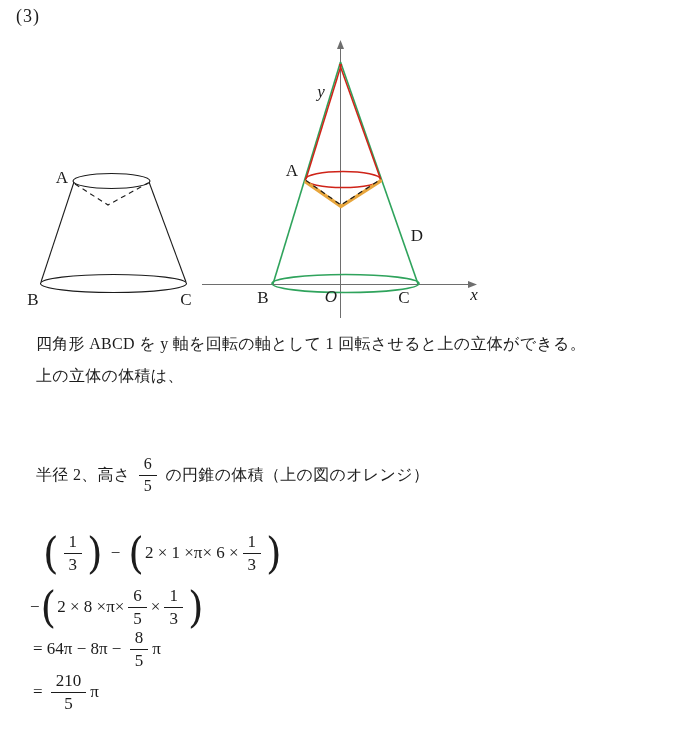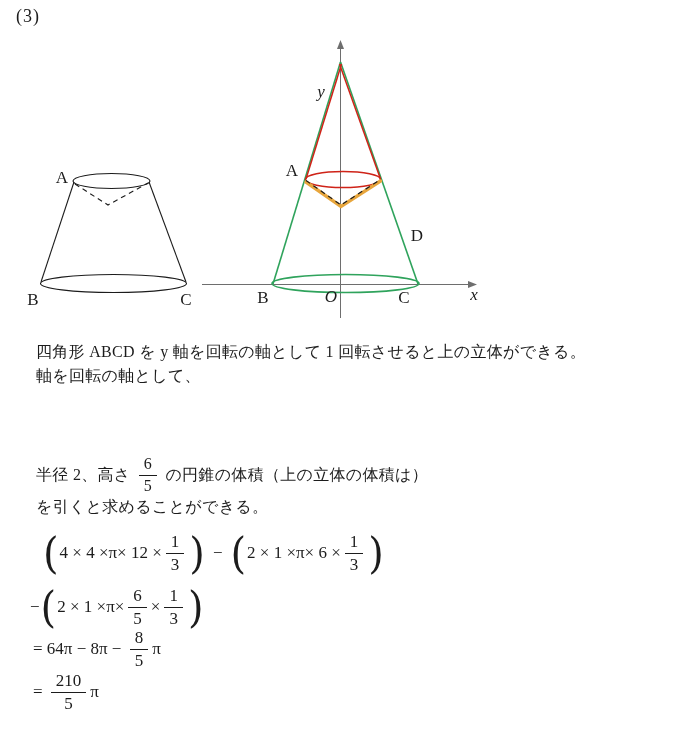--- a/index.html
+++ b/index.html
@@ -64,56 +64,54 @@
       <text x="292" y="176" text-anchor="middle" class="lab">A</text>
       <text x="263" y="303" text-anchor="middle" class="lab">B</text>
       <text x="404" y="303" text-anchor="middle" class="lab">C</text>
       <text x="417" y="241" text-anchor="middle" class="lab">D</text>
       <text x="331" y="302" text-anchor="middle" class="lab ital">O</text>
       <text x="474" y="300" text-anchor="middle" class="lab ital">x</text>
       <text x="321" y="97" text-anchor="middle" class="lab ital">y</text>
     </g>
   </svg>
 
-  <div class="tline" style="top:342px">四角形 ABCD を y 軸を回転の軸として 1 回転させると上の立体ができる。</div>
-  <div class="tline" style="top:366px">軸を回転の軸として、</div>
+  <div class="tline" style="top:334px">四角形 ABCD を y 軸を回転の軸として 1 回転させると上の立体ができる。</div>
+  <div class="tline" style="top:366px">上の立体の体積は、</div>
 
   <div class="tline fracline" style="top:453px;height:44px">
     <span class="mtok">半径 2、高さ </span>
     <span class="frac">
       <span class="num">6</span>
       <span class="den">5</span>
     </span>
-    <span class="mtok"> の円錐の体積（上の立体の体積は）</span>
+    <span class="mtok"> の円錐の体積（上の図のオレンジ）</span>
   </div>
 
-  <div class="tline" style="top:497px">を引くと求めることができる。</div>
 
   <div class="eqrow" style="top:529px;left:42px;height:48px">
     <span class="bp">(</span>
-    <span class="mtok">4 × 4 ×π× 12 ×</span>
     <span class="frac">
       <span class="num">1</span>
       <span class="den">3</span>
     </span>
     <span class="bp">)</span>
     <span class="mtok mid">−</span>
     <span class="bp">(</span>
     <span class="mtok">2 × 1 ×π× 6 ×</span>
     <span class="frac">
       <span class="num">1</span>
       <span class="den">3</span>
     </span>
     <span class="bp">)</span>
   </div>
 
   <div class="eqrow" style="top:583px;left:30px;height:48px">
     <span class="mtok">−</span>
     <span class="bp">(</span>
-    <span class="mtok">2 × 1 ×π×</span>
+    <span class="mtok">2 × 8 ×π×</span>
     <span class="frac">
       <span class="num">6</span>
       <span class="den">5</span>
     </span>
     <span class="mtok">×</span>
     <span class="frac">
       <span class="num">1</span>
       <span class="den">3</span>
     </span>
     <span class="bp">)</span>

